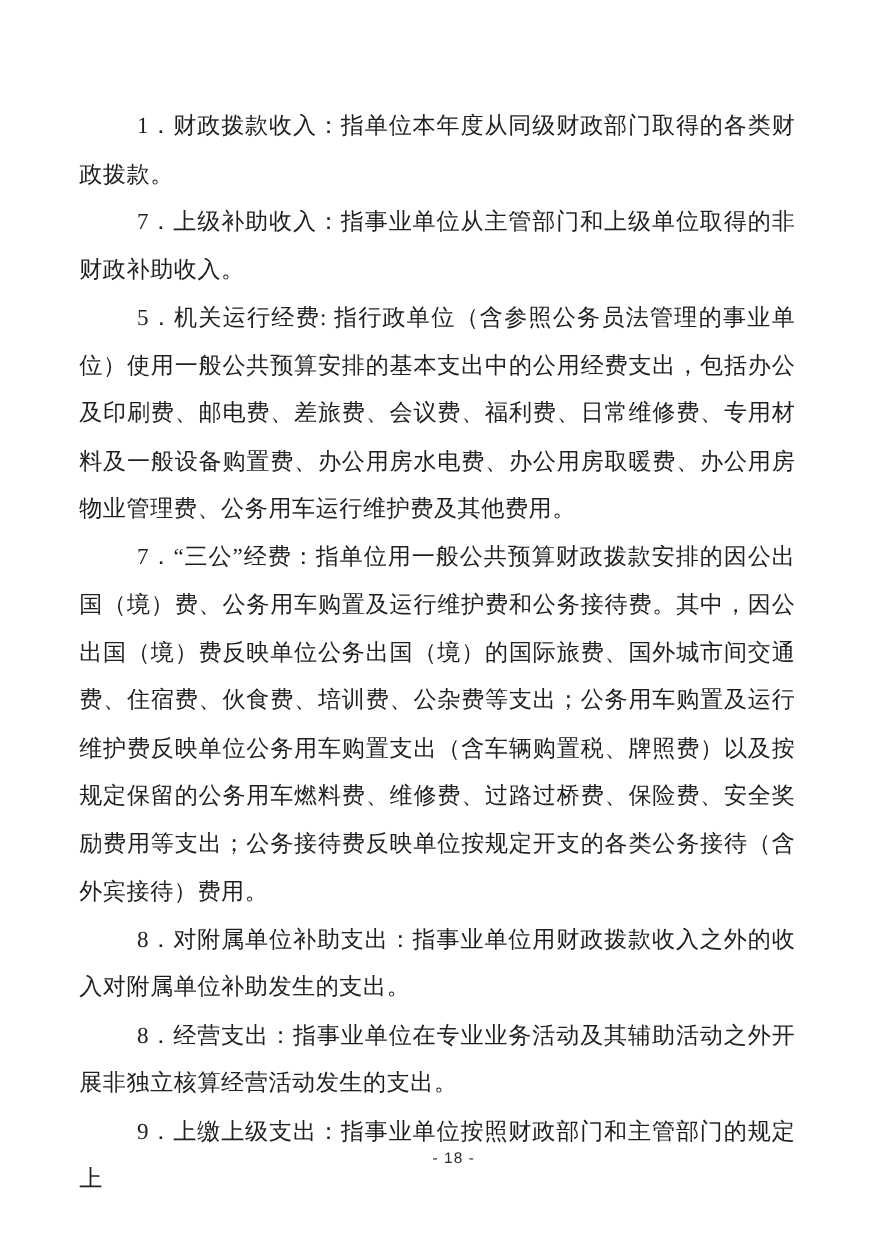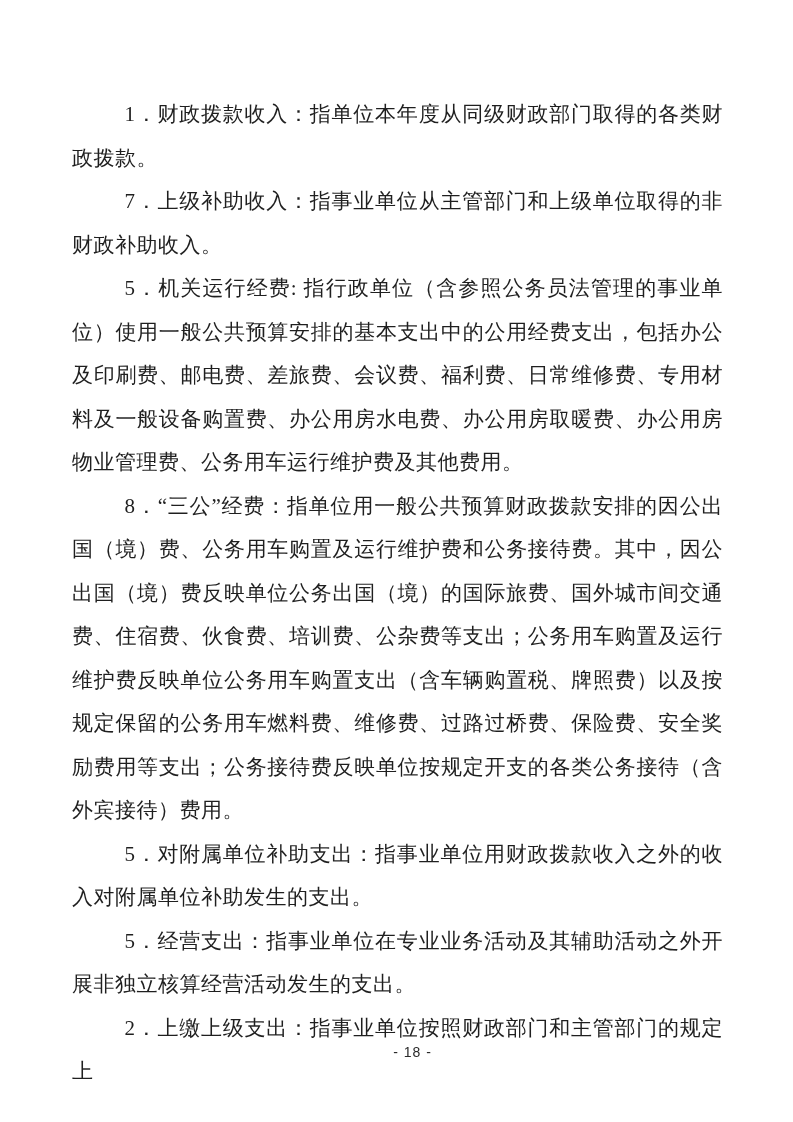--- a/index.html
+++ b/index.html
@@ -43,19 +43,19 @@
   }
 </style>
 </head>
 <body>
 
 <div class="page">
   <div class="content">
     <p class="para">1．财政拨款收入：指单位本年度从同级财政部门取得的各类财政拨款。</p>
     <p class="para">7．上级补助收入：指事业单位从主管部门和上级单位取得的非财政补助收入。</p>
     <p class="para">5．机关运行经费: 指行政单位（含参照公务员法管理的事业单位）使用一般公共预算安排的基本支出中的公用经费支出，包括办公及印刷费、邮电费、差旅费、会议费、福利费、日常维修费、专用材料及一般设备购置费、办公用房水电费、办公用房取暖费、办公用房物业管理费、公务用车运行维护费及其他费用。</p>
-    <p class="para">8．“三公”经费：指单位用一般公共预算财政拨款安排的因公出国（境）费、公务用车购置及运行维护费和公务接待费。其中，因公出国（境）费反映单位公务出国（境）的国际旅费、国外城市间交通费、住宿费、伙食费、培训费、公杂费等支出；公务用车购置及运行维护费反映单位公务用车购置支出（含车辆购置税、牌照费）以及按规定保留的公务用车燃料费、维修费、过路过桥费、保险费、安全奖励费用等支出；公务接待费反映单位按规定开支的各类公务接待（含外宾接待）费用。</p>
-    <p class="para">5．对附属单位补助支出：指事业单位用财政拨款收入之外的收入对附属单位补助发生的支出。</p>
-    <p class="para">5．经营支出：指事业单位在专业业务活动及其辅助活动之外开展非独立核算经营活动发生的支出。</p>
-    <p class="para">2．上缴上级支出：指事业单位按照财政部门和主管部门的规定上</p>
+    <p class="para">7．“三公”经费：指单位用一般公共预算财政拨款安排的因公出国（境）费、公务用车购置及运行维护费和公务接待费。其中，因公出国（境）费反映单位公务出国（境）的国际旅费、国外城市间交通费、住宿费、伙食费、培训费、公杂费等支出；公务用车购置及运行维护费反映单位公务用车购置支出（含车辆购置税、牌照费）以及按规定保留的公务用车燃料费、维修费、过路过桥费、保险费、安全奖励费用等支出；公务接待费反映单位按规定开支的各类公务接待（含外宾接待）费用。</p>
+    <p class="para">8．对附属单位补助支出：指事业单位用财政拨款收入之外的收入对附属单位补助发生的支出。</p>
+    <p class="para">8．经营支出：指事业单位在专业业务活动及其辅助活动之外开展非独立核算经营活动发生的支出。</p>
+    <p class="para">9．上缴上级支出：指事业单位按照财政部门和主管部门的规定上</p>
   </div>
   <div class="page-number">- 18 -</div>
 </div>
 
 </body></html>

